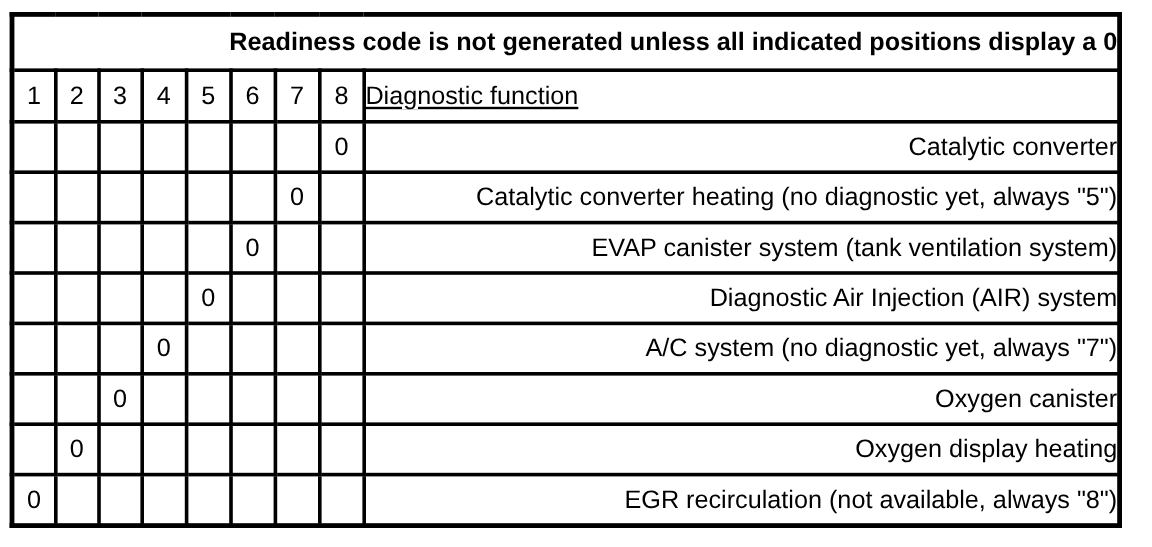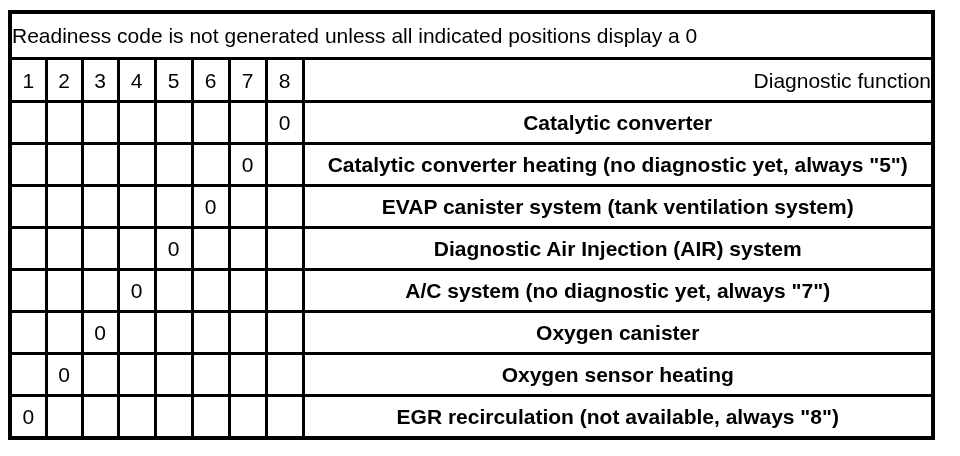--- a/index.html
+++ b/index.html
@@ -28,41 +28,41 @@
     border: 3px solid #000000;
     font-size: 21px;
     line-height: 1;
     vertical-align: middle;
     padding: 0;
     overflow: hidden;
     white-space: nowrap;
   }
   td.title-cell {
     height: 43px;
-    font-weight: normal;
-    text-align: left;
+    font-weight: bold;
+    text-align: right;
     padding-left: 10px;
     font-size: 22px;
   }
   tr.header-row td {
     height: 40px;
   }
   tr.data-row td {
     height: 39px;
   }
   td.pos-cell {
     text-align: center;
   }
   td.func-header-cell {
-    text-align: right;
+    text-align: left;
+    text-decoration: underline;
   }
   td.func-cell {
-    text-align: center;
+    text-align: right;
     padding-left: 8px;
-    font-weight: bold;
   }
 </style>
 </head>
 <body>
 
 <div class="page">
   <table class="readiness">
     <colgroup>
       <col style="width:36px">
         <col style="width:36px">
@@ -159,21 +159,21 @@
         </tr>
         <tr class="data-row">
           <td class="pos-cell"></td>
           <td class="pos-cell">0</td>
           <td class="pos-cell"></td>
           <td class="pos-cell"></td>
           <td class="pos-cell"></td>
           <td class="pos-cell"></td>
           <td class="pos-cell"></td>
           <td class="pos-cell"></td>
-          <td class="func-cell">Oxygen sensor heating</td>
+          <td class="func-cell">Oxygen display heating</td>
         </tr>
         <tr class="data-row">
           <td class="pos-cell">0</td>
           <td class="pos-cell"></td>
           <td class="pos-cell"></td>
           <td class="pos-cell"></td>
           <td class="pos-cell"></td>
           <td class="pos-cell"></td>
           <td class="pos-cell"></td>
           <td class="pos-cell"></td>

